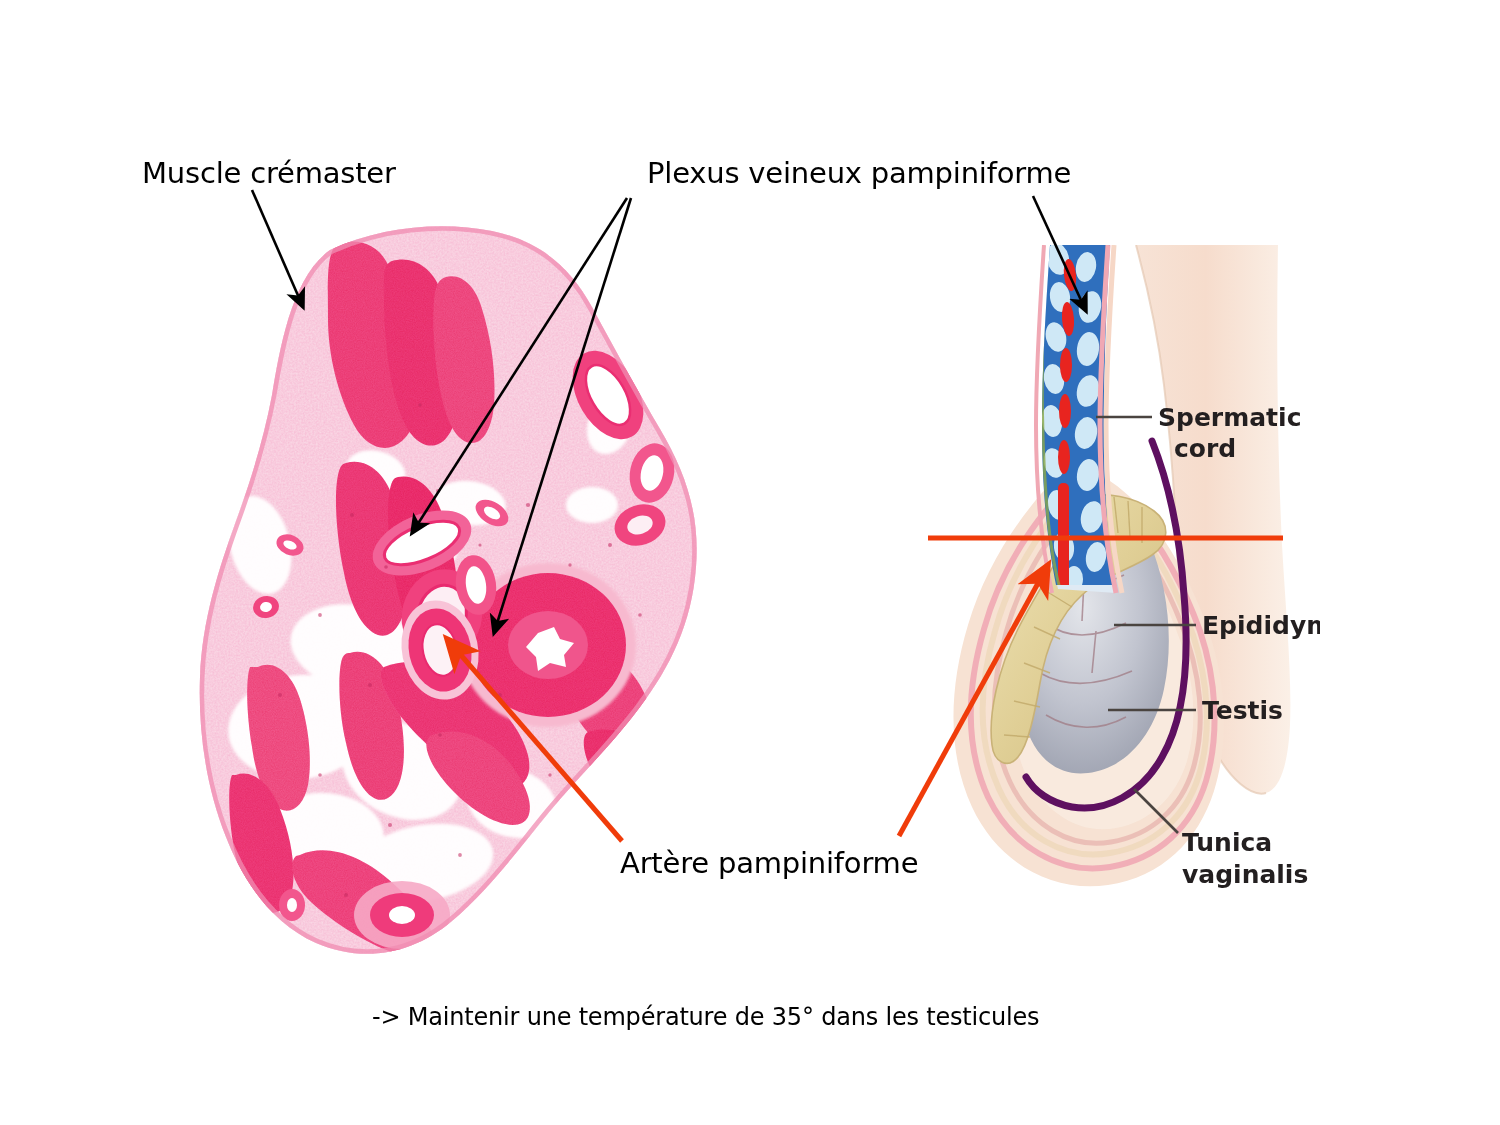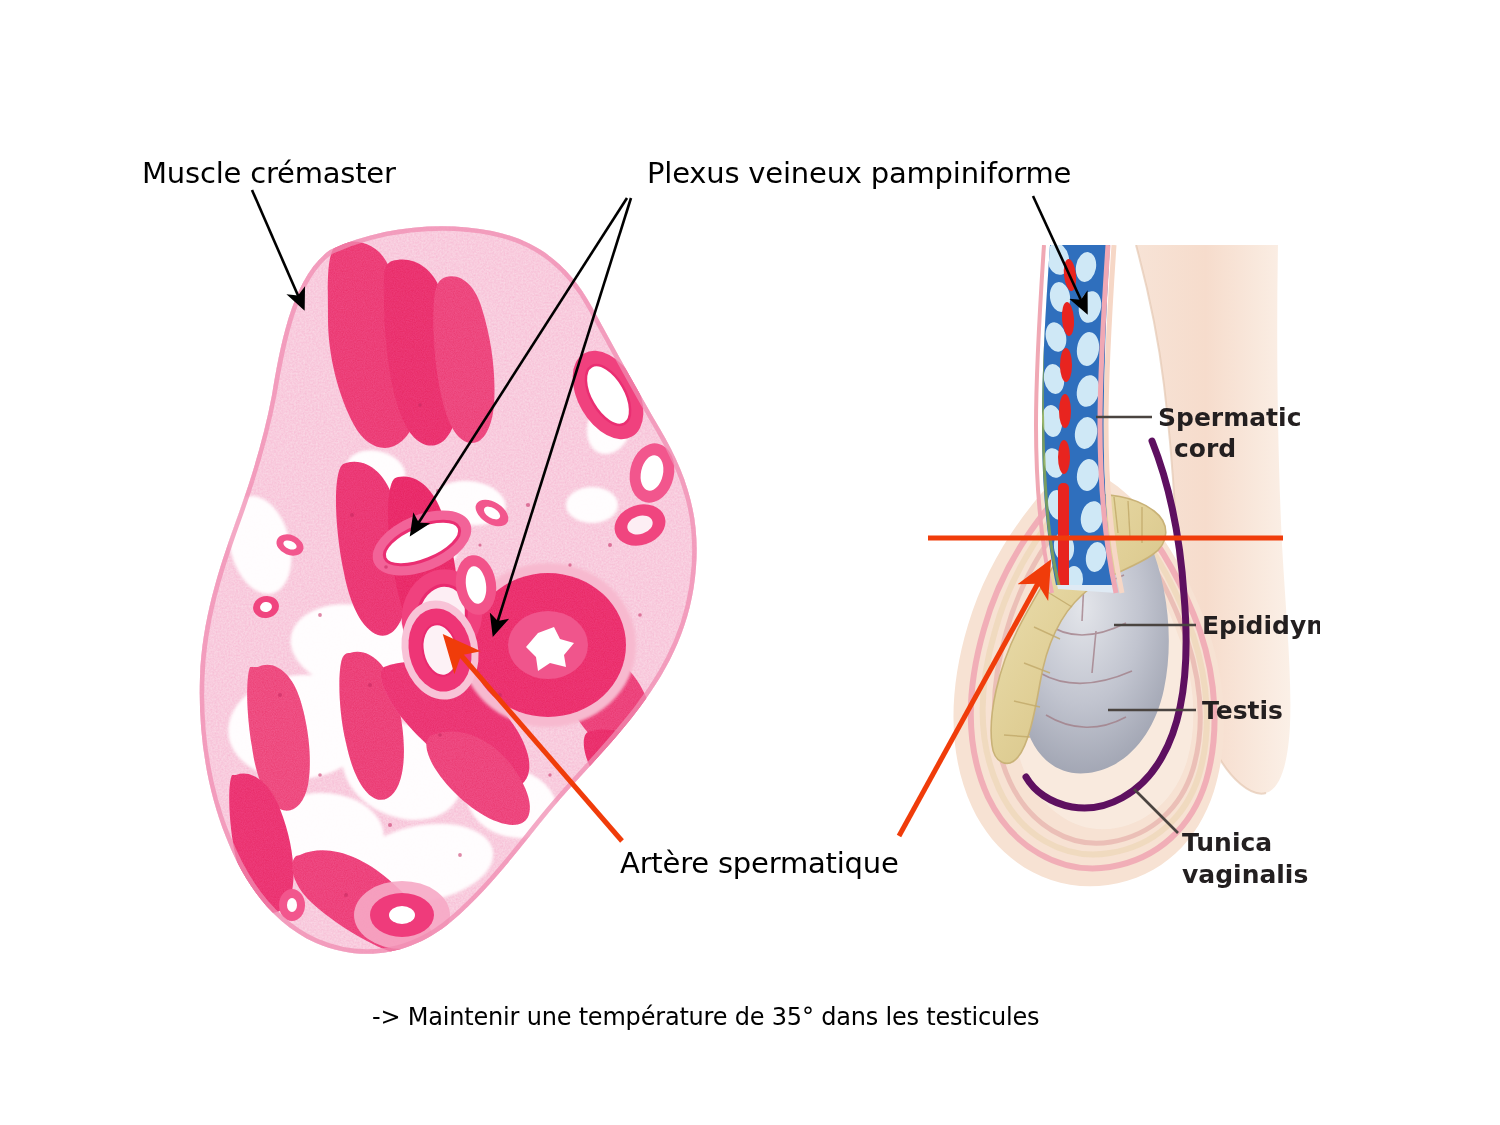--- a/index.html
+++ b/index.html
@@ -469,16 +469,16 @@
 
     <line x1="622" y1="841" x2="447" y2="639" stroke="#f03c0a" stroke-width="5" marker-end="url(#headRed)"></line>
 
     <line x1="899" y1="836" x2="1048" y2="565" stroke="#f03c0a" stroke-width="5" marker-end="url(#headRed)"></line>
 
     <line x1="928" y1="538" x2="1283" y2="538" stroke="#f03c0a" stroke-width="5"></line>
   </svg>
 
   <div class="label" id="lbl-cremaster">Muscle crémaster</div>
   <div class="label" id="lbl-plexus">Plexus veineux pampiniforme</div>
-  <div class="label" id="lbl-artere">Artère spermatique</div>
+  <div class="label" id="lbl-artere">Artère pampiniforme</div>
   <div class="label" id="lbl-caption">-&gt; Maintenir une température de 35° dans les testicules</div>
 
 </div>
 
 </body></html>

